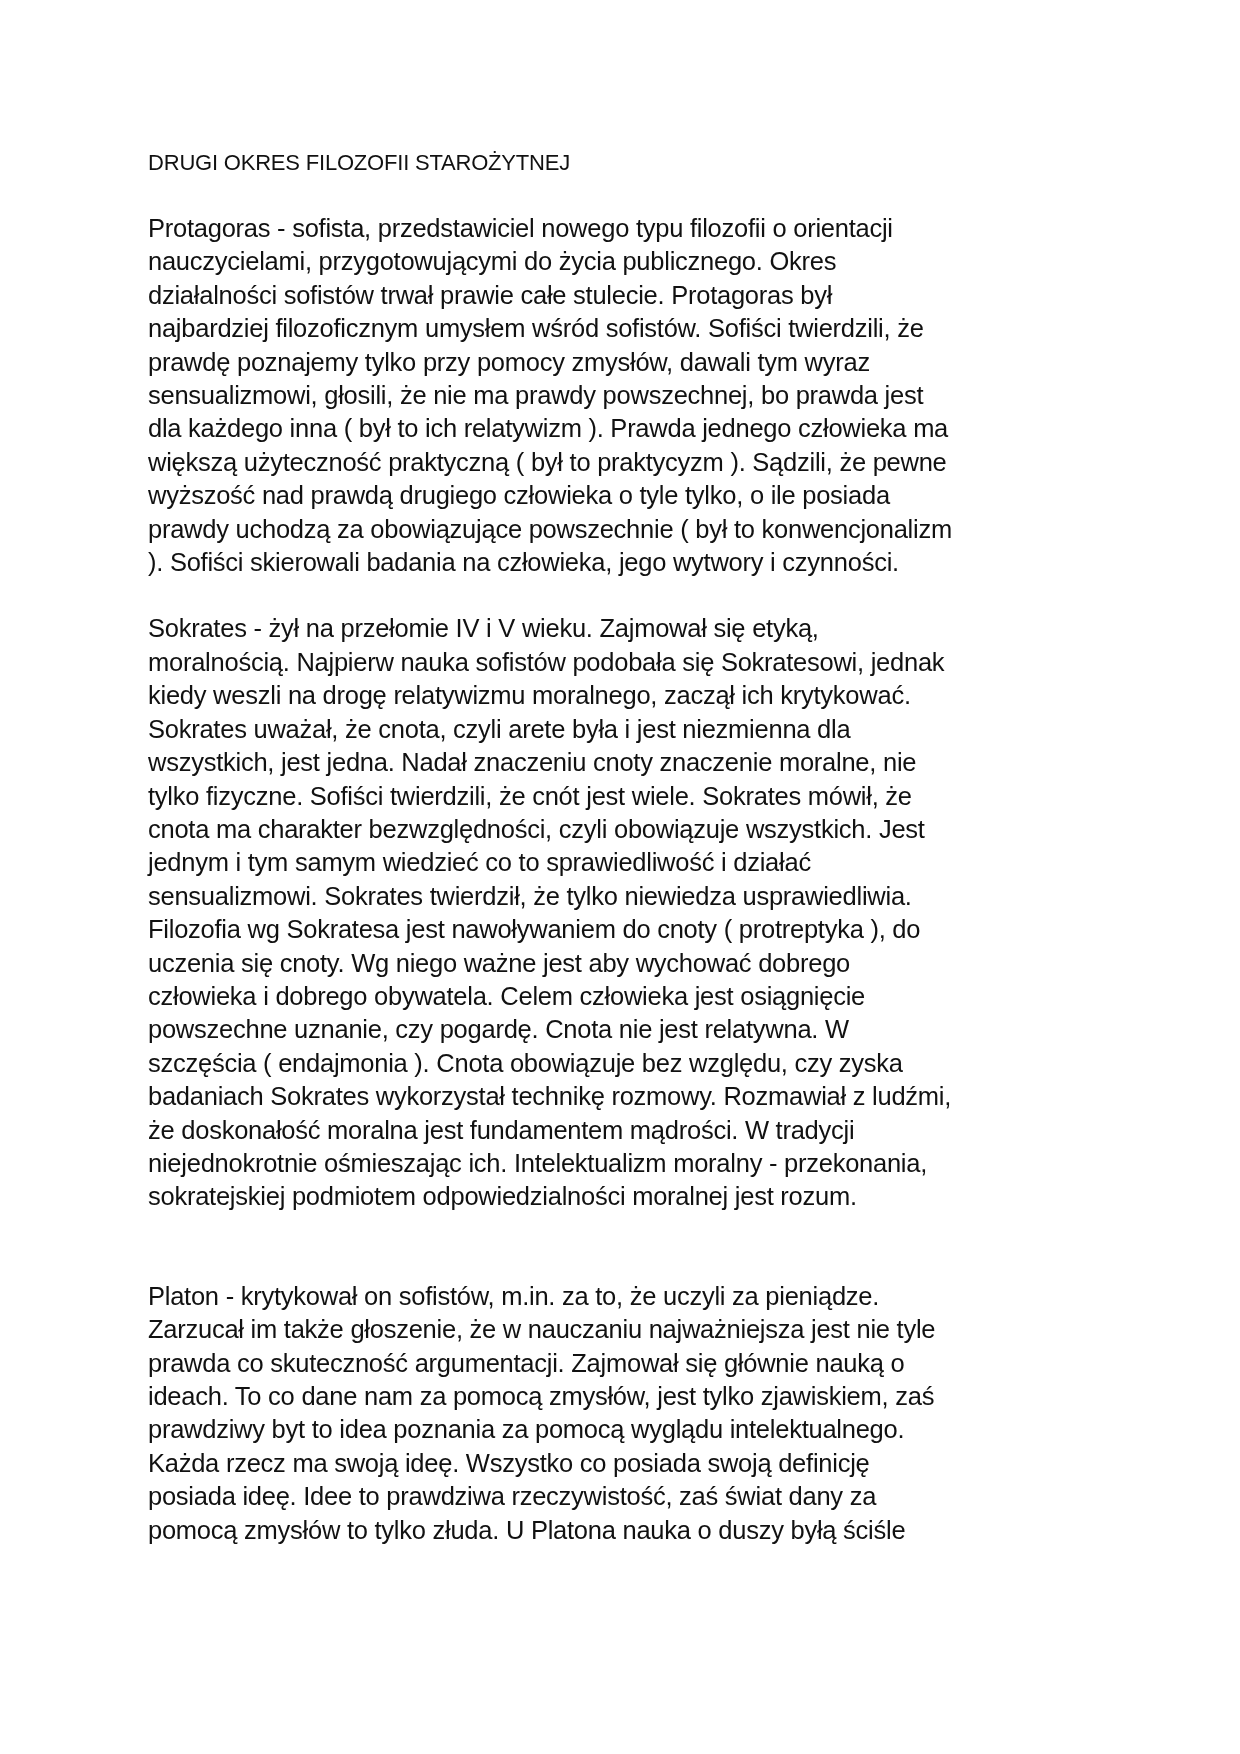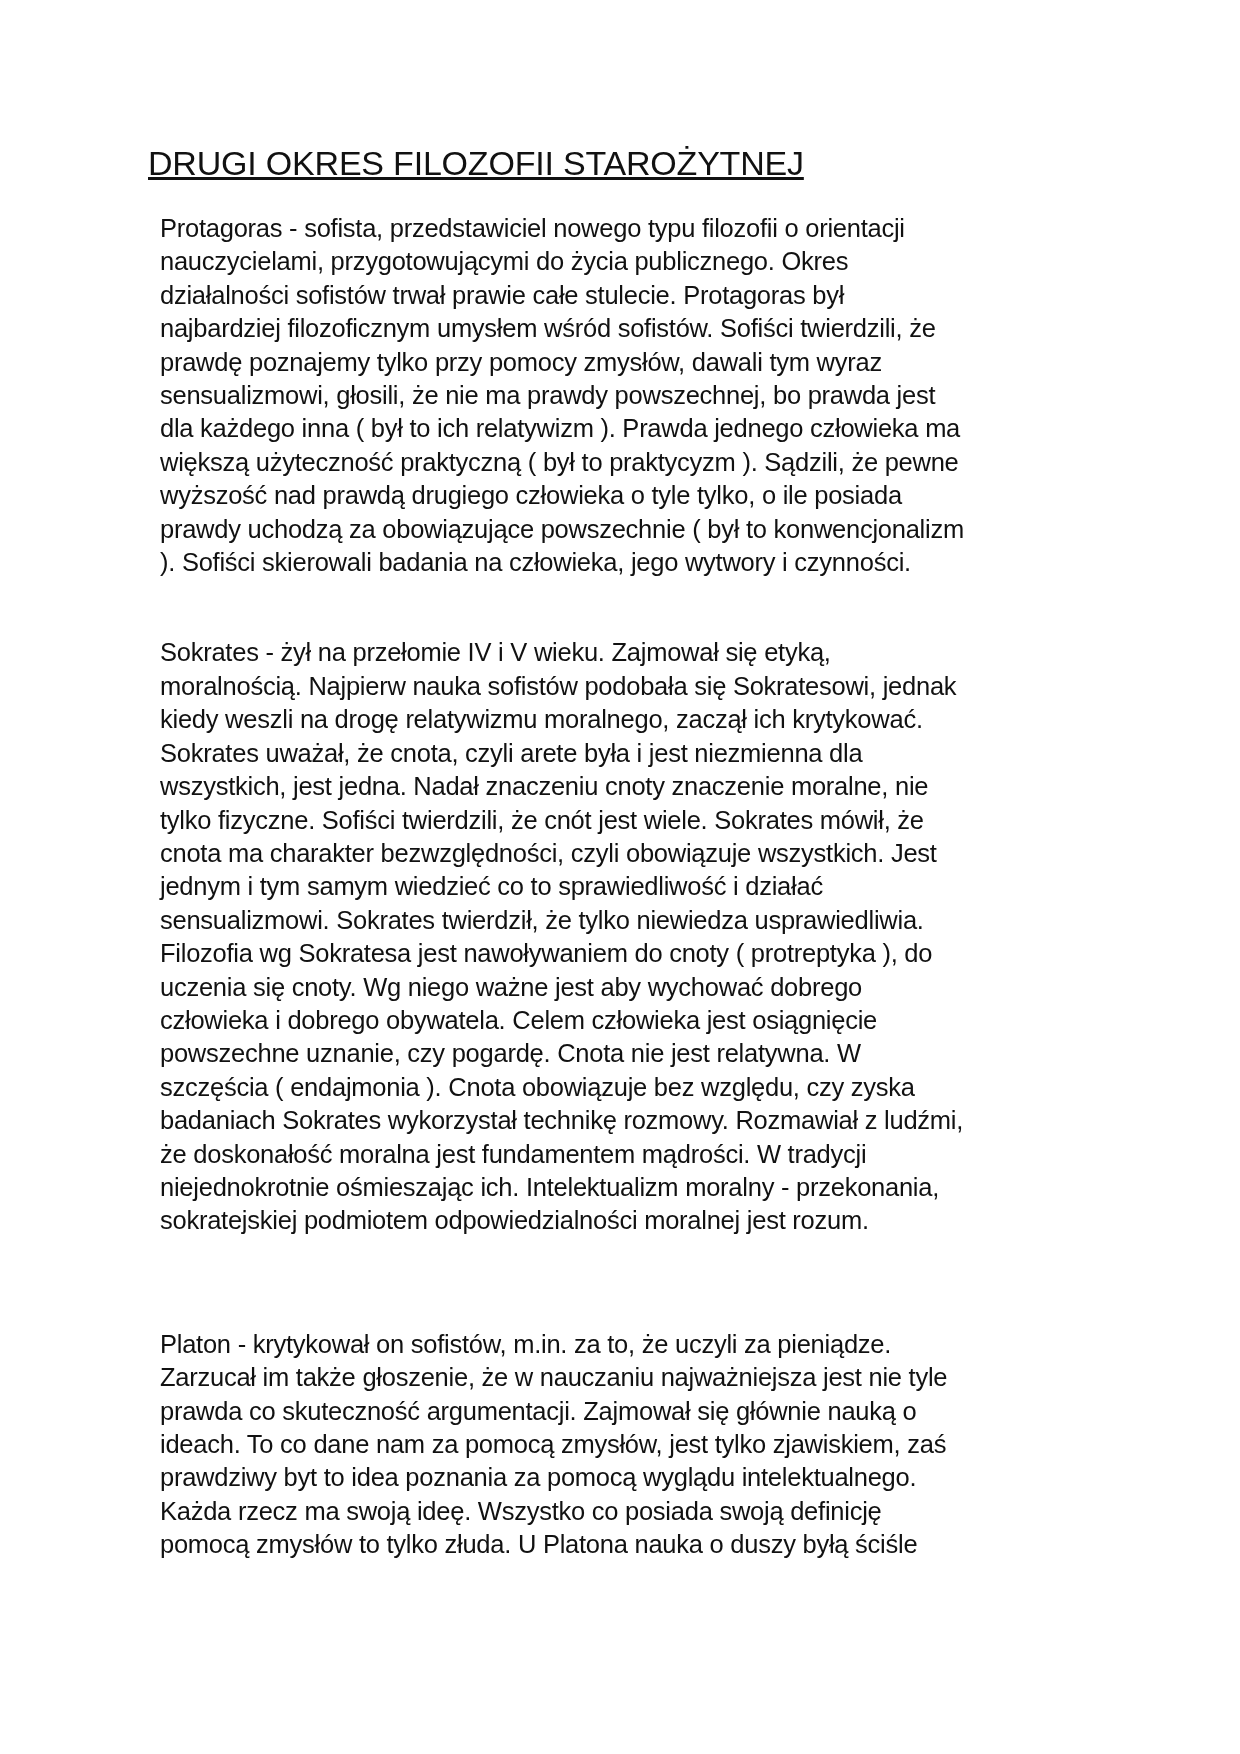--- a/index.html
+++ b/index.html
@@ -15,31 +15,30 @@
       font-family: "Liberation Sans", sans-serif;
       color: #111111;
     }
     .page {
       position: absolute;
       left: 148px;
       top: 146px;
       width: 960px;
     }
     .title {
-      font-size: 34px;
+      font-size: 22px;
       line-height: 34px;
       margin: 0 0 32px 0;
       font-weight: normal;
       letter-spacing: -0.2px;
-      text-decoration: underline;
     }
     .para {
       font-size: 25.5px;
       line-height: 33.4px;
-      margin: 12px;
+      margin: 0;
       letter-spacing: -0.25px;
     }
     .line {
       display: block;
       white-space: nowrap;
     }
     .gap1 { height: 33px; }
     .gap2 { height: 66px; }
   </style>
 </head>
@@ -87,15 +86,16 @@
 
   <div class="gap2"></div>
 
   <p class="para">
     <span class="line">Platon - krytykował on sofistów, m.in. za to, że uczyli za pieniądze.</span>
     <span class="line">Zarzucał im także głoszenie, że w nauczaniu najważniejsza jest nie tyle</span>
     <span class="line">prawda co skuteczność argumentacji. Zajmował się głównie nauką o</span>
     <span class="line">ideach. To co dane nam za pomocą zmysłów, jest tylko zjawiskiem, zaś</span>
     <span class="line">prawdziwy byt to idea poznania za pomocą wyglądu intelektualnego.</span>
     <span class="line">Każda rzecz ma swoją ideę. Wszystko co posiada swoją definicję</span>
+    <span class="line">posiada ideę. Idee to prawdziwa rzeczywistość, zaś świat dany za</span>
     <span class="line">pomocą zmysłów to tylko złuda. U Platona nauka o duszy byłą ściśle</span>
   </p>
 </div>
 
 </body></html>

